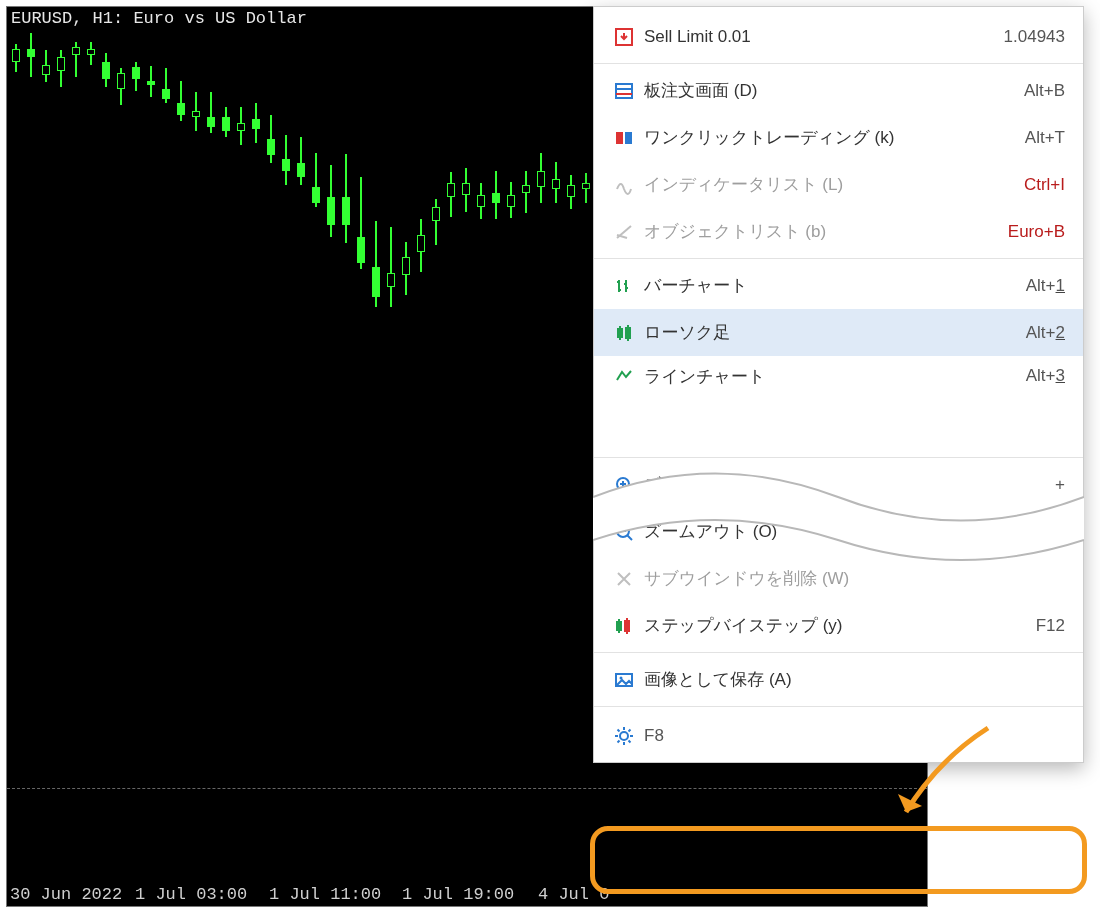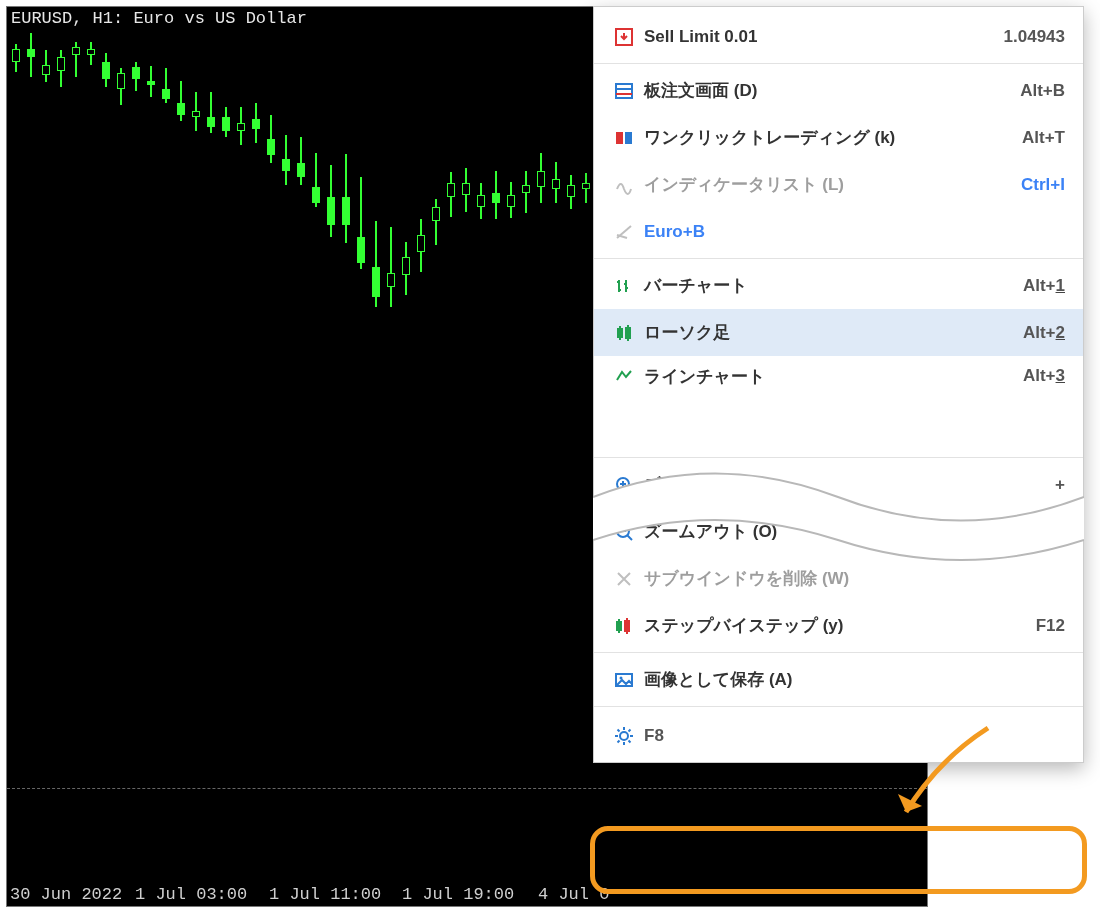--- a/index.html
+++ b/index.html
@@ -9,27 +9,27 @@
 .sep-line{position:absolute;left:0;right:0;top:781px;height:0;border-top:1px dashed #666}
 .candles{position:absolute;left:0;top:0;width:1079px;height:781px}
 .candle{position:absolute;width:8px}
 .candle .wick{position:absolute;left:3px;width:2px;background:#33ff33}
 .candle .body{position:absolute;left:0;width:8px;background:#33ff33}
 .candle.hollow .body{background:#000;border:1px solid #33ff33;box-sizing:border-box}
 .axis{position:absolute;left:3px;bottom:2px;right:3px;color:#cfcfcf;font-size:17px;font-family:"Courier New",monospace;white-space:pre}
 .axis span{position:absolute;bottom:0}
 .side-tick{position:absolute;right:-20px;top:595px;color:#33ff33;font-size:15px}
 
-.menu{position:absolute;left:593px;top:6px;width:491px;background:#fff;box-shadow:0 6px 18px rgba(0,0,0,.28);border:1px solid #ccc;box-sizing:border-box;padding:6px 0 0 0;font-weight:bold;}
+.menu{position:absolute;left:593px;top:6px;width:491px;background:#fff;box-shadow:0 6px 18px rgba(0,0,0,.28);border:1px solid #ccc;box-sizing:border-box;padding:6px 0 0 0;}
 .mi{display:flex;align-items:center;height:47px;padding:0 18px 0 10px;font-size:17px;color:#333;position:relative}
 .mi.disabled{color:#9e9e9e}
 .mi .ico{width:40px;display:flex;justify-content:center;align-items:center}
 .mi .lbl{flex:1}
 .mi .sc{color:#555;font-size:17px}
-.mi.disabled .sc{color:#3b82f6}
+.mi.disabled .sc{color:#b91c1c}
 .mi .sub{position:absolute;right:14px;top:19px;width:0;height:0;border-top:5px solid transparent;border-bottom:5px solid transparent;border-left:7px solid #444}
 .mi.selected{background:#dfeaf7}
 .msep{height:1px;background:#e2e2e2;margin:3px 0}
 .underline{text-decoration:underline;text-decoration-color:#444}
 .highlight-box{position:absolute;left:590px;top:826px;width:497px;height:68px;border:5px solid #f39a20;border-radius:18px;box-sizing:border-box;pointer-events:none}
 
 .wave-break{position:absolute;left:593px;top:462px;width:491px;height:100px;pointer-events:none}
 .wave-break svg{width:100%;height:100%}
 
 .arrow-annot{position:absolute;left:878px;top:720px;width:140px;height:110px;pointer-events:none}
@@ -256,20 +256,21 @@
       <span class="lbl">インディケータリスト (L)</span>
       <span class="sc">Ctrl+I</span>
     </div>
     <div class="mi disabled">
       <span class="ico">
         <svg width="20" height="20">
             <path d="M3 16 L17 4" stroke="#bfbfbf" stroke-width="2"></path>
             <path d="M3 13 L13 16" stroke="#bfbfbf" stroke-width="2"></path>
           </svg>
       </span>
+      <span class="lbl">オブジェクトリスト (b)</span>
       <span class="sc">Euro+B</span>
     </div>
     <div class="msep"></div>
     <div class="mi">
       <span class="ico">
         <svg width="20" height="20">
             <path d="M5 4 v12 M3 6 h2 M5 14 h2 M12 4 v12 M10 8 h2 M12 12 h2" stroke="#21a050" stroke-width="2" fill="none"></path>
           </svg>
       </span>
       <span class="lbl">バーチャート</span>

